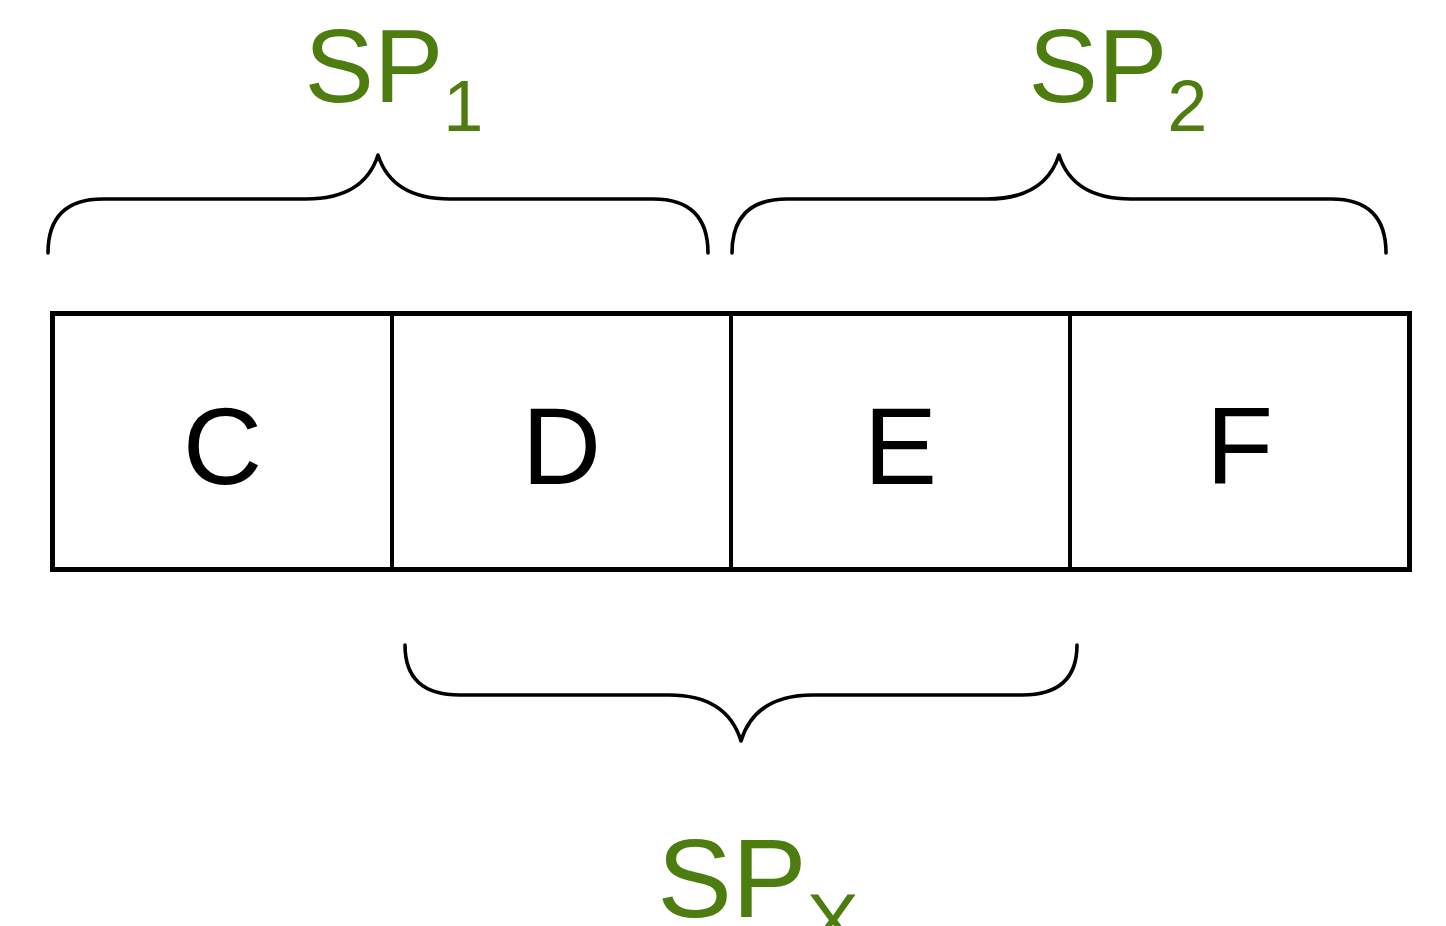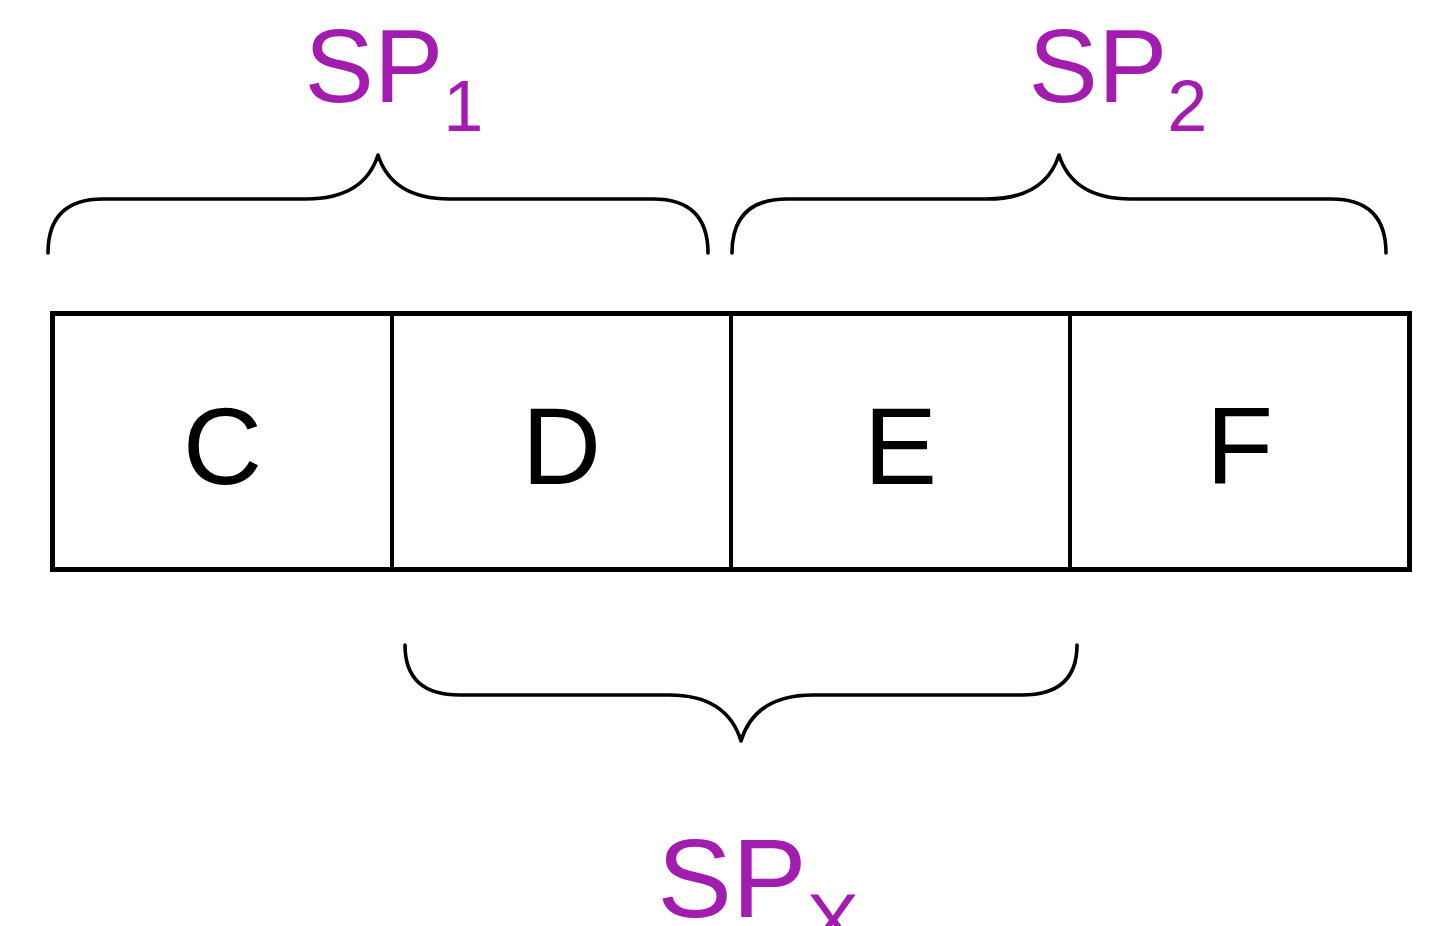--- a/index.html
+++ b/index.html
@@ -16,21 +16,21 @@
     color: #000000;
     overflow: hidden;
   }
 
   
   .sp-label {
     position: absolute;
     transform: translateX(-50%);
     line-height: 1;
     white-space: nowrap;
-    color: #a21caf;
+    color: #4d7c0f;
     letter-spacing: 0px;
   }
   .sp-label .base {
     font-size: 104px;
   }
   .sp-label .subscript {
     font-size: 72px;
     position: relative;
     top: 0.40em;
   }

